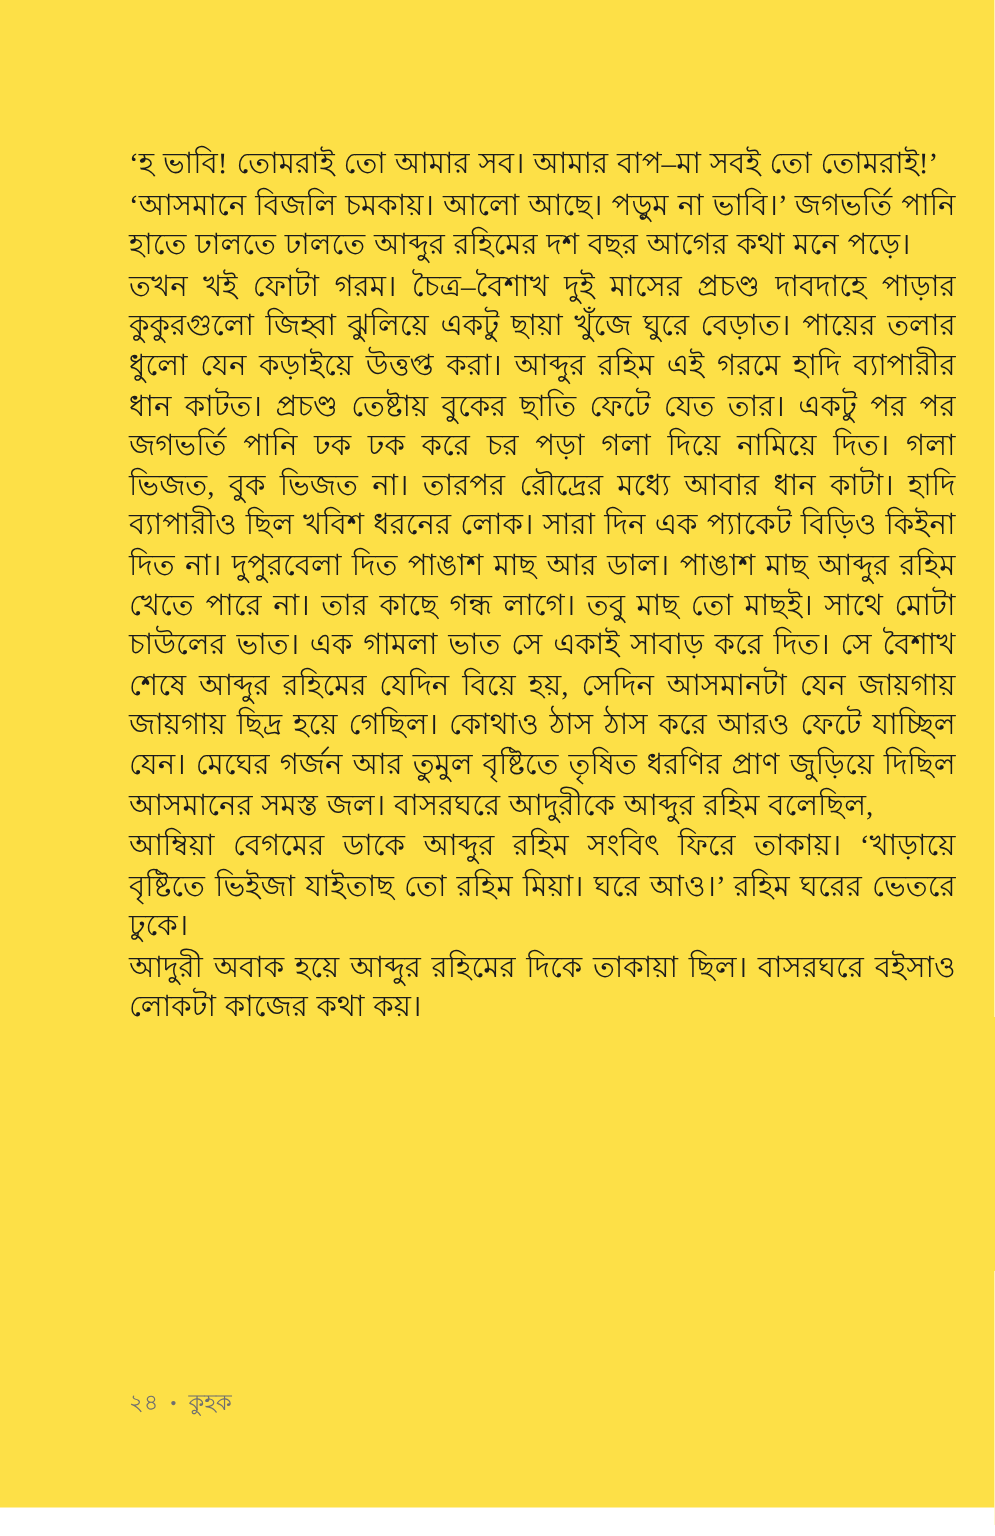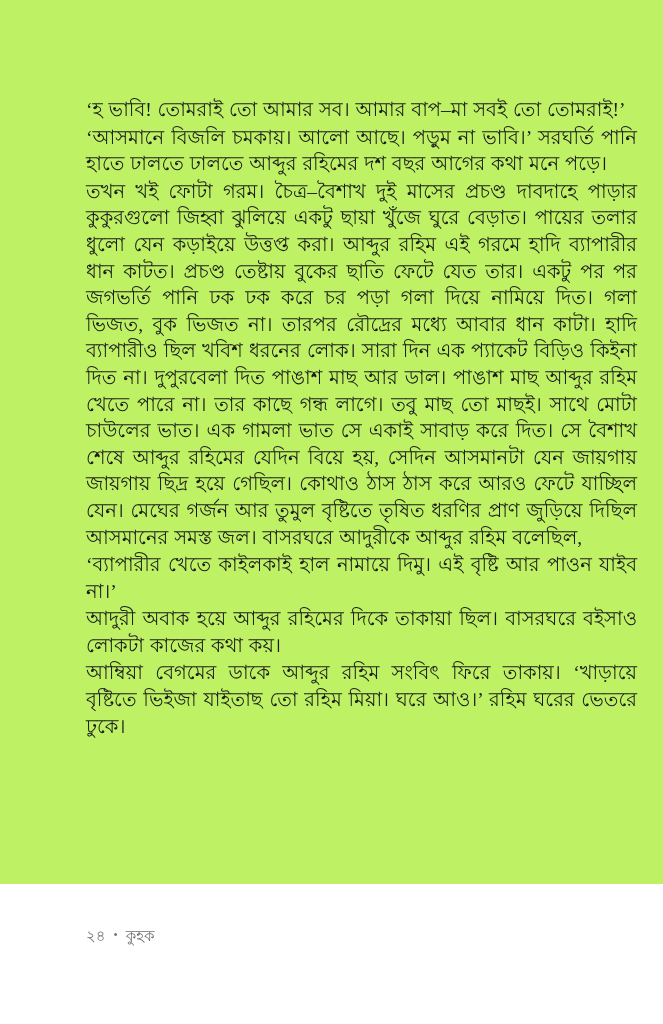--- a/index.html
+++ b/index.html
@@ -6,22 +6,22 @@
     margin: 0;
     padding: 0;
     width: 663px;
     height: 1024px;
     overflow: hidden;
     background: #ffffff;
   }
   .page {
     position: relative;
     width: 663px;
-    height: 884px;
-    background: #bef264;
+    height: 1005px;
+    background: #fde047;
     font-family: "Liberation Serif", "DejaVu Serif", serif;
   }
   .text-column {
     position: absolute;
     left: 86px;
     top: 97px;
     width: 551px;
     color: #1b1b1b;
   }
   .text-column p {
@@ -50,25 +50,24 @@
     top: -1px;
   }
 </style>
 </head>
 <body>
 
 <div class="page">
 
   <div class="text-column">
     <p>‘হ ভাবি! তোমরাই তো আমার সব। আমার বাপ–মা সবই তো তোমরাই!’</p>
-    <p>‘আসমানে বিজলি চমকায়। আলো আছে। পড়ুম না ভাবি।’ সরঘর্তি পানি হাতে ঢালতে ঢালতে আব্দুর রহিমের দশ বছর আগের কথা মনে পড়ে।</p>
+    <p>‘আসমানে বিজলি চমকায়। আলো আছে। পড়ুম না ভাবি।’ জগভর্তি পানি হাতে ঢালতে ঢালতে আব্দুর রহিমের দশ বছর আগের কথা মনে পড়ে।</p>
     <p>তখন খই ফোটা গরম। চৈত্র–বৈশাখ দুই মাসের প্রচণ্ড দাবদাহে পাড়ার কুকুরগুলো জিহ্বা ঝুলিয়ে একটু ছায়া খুঁজে ঘুরে বেড়াত। পায়ের তলার ধুলো যেন কড়াইয়ে উত্তপ্ত করা। আব্দুর রহিম এই গরমে হাদি ব্যাপারীর ধান কাটত। প্রচণ্ড তেষ্টায় বুকের ছাতি ফেটে যেত তার। একটু পর পর জগভর্তি পানি ঢক ঢক করে চর পড়া গলা দিয়ে নামিয়ে দিত। গলা ভিজত, বুক ভিজত না। তারপর রৌদ্রের মধ্যে আবার ধান কাটা। হাদি ব্যাপারীও ছিল খবিশ ধরনের লোক। সারা দিন এক প্যাকেট বিড়িও কিইনা দিত না। দুপুরবেলা দিত পাঙাশ মাছ আর ডাল। পাঙাশ মাছ আব্দুর রহিম খেতে পারে না। তার কাছে গন্ধ লাগে। তবু মাছ তো মাছই। সাথে মোটা চাউলের ভাত। এক গামলা ভাত সে একাই সাবাড় করে দিত। সে বৈশাখ শেষে আব্দুর রহিমের যেদিন বিয়ে হয়, সেদিন আসমানটা যেন জায়গায় জায়গায় ছিদ্র হয়ে গেছিল। কোথাও ঠাস ঠাস করে আরও ফেটে যাচ্ছিল যেন। মেঘের গর্জন আর তুমুল বৃষ্টিতে তৃষিত ধরণির প্রাণ জুড়িয়ে দিছিল আসমানের সমস্ত জল। বাসরঘরে আদুরীকে আব্দুর রহিম বলেছিল,</p>
-    <p>‘ব্যাপারীর খেতে কাইলকাই হাল নামায়ে দিমু। এই বৃষ্টি আর পাওন যাইব না।’</p>
+    <p>আম্বিয়া বেগমের ডাকে আব্দুর রহিম সংবিৎ ফিরে তাকায়। ‘খাড়ায়ে বৃষ্টিতে ভিইজা যাইতাছ তো রহিম মিয়া। ঘরে আও।’ রহিম ঘরের ভেতরে ঢুকে।</p>
     <p>আদুরী অবাক হয়ে আব্দুর রহিমের দিকে তাকায়া ছিল। বাসরঘরে বইসাও লোকটা কাজের কথা কয়।</p>
-    <p>আম্বিয়া বেগমের ডাকে আব্দুর রহিম সংবিৎ ফিরে তাকায়। ‘খাড়ায়ে বৃষ্টিতে ভিইজা যাইতাছ তো রহিম মিয়া। ঘরে আও।’ রহিম ঘরের ভেতরে ঢুকে।</p>
   </div>
 
   <div class="footer">
     <span>২৪</span>
     <span class="sep">•</span>
     <span>কুহক</span>
   </div>
 
 </div>
 

